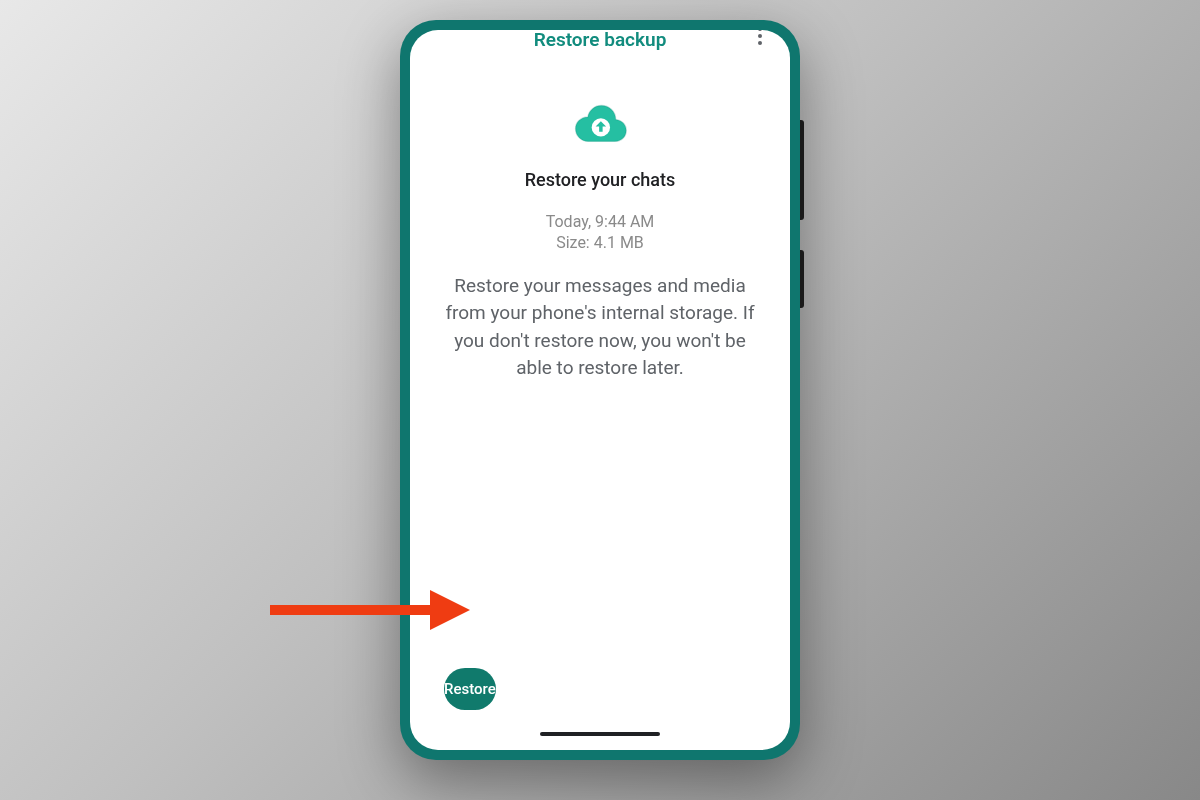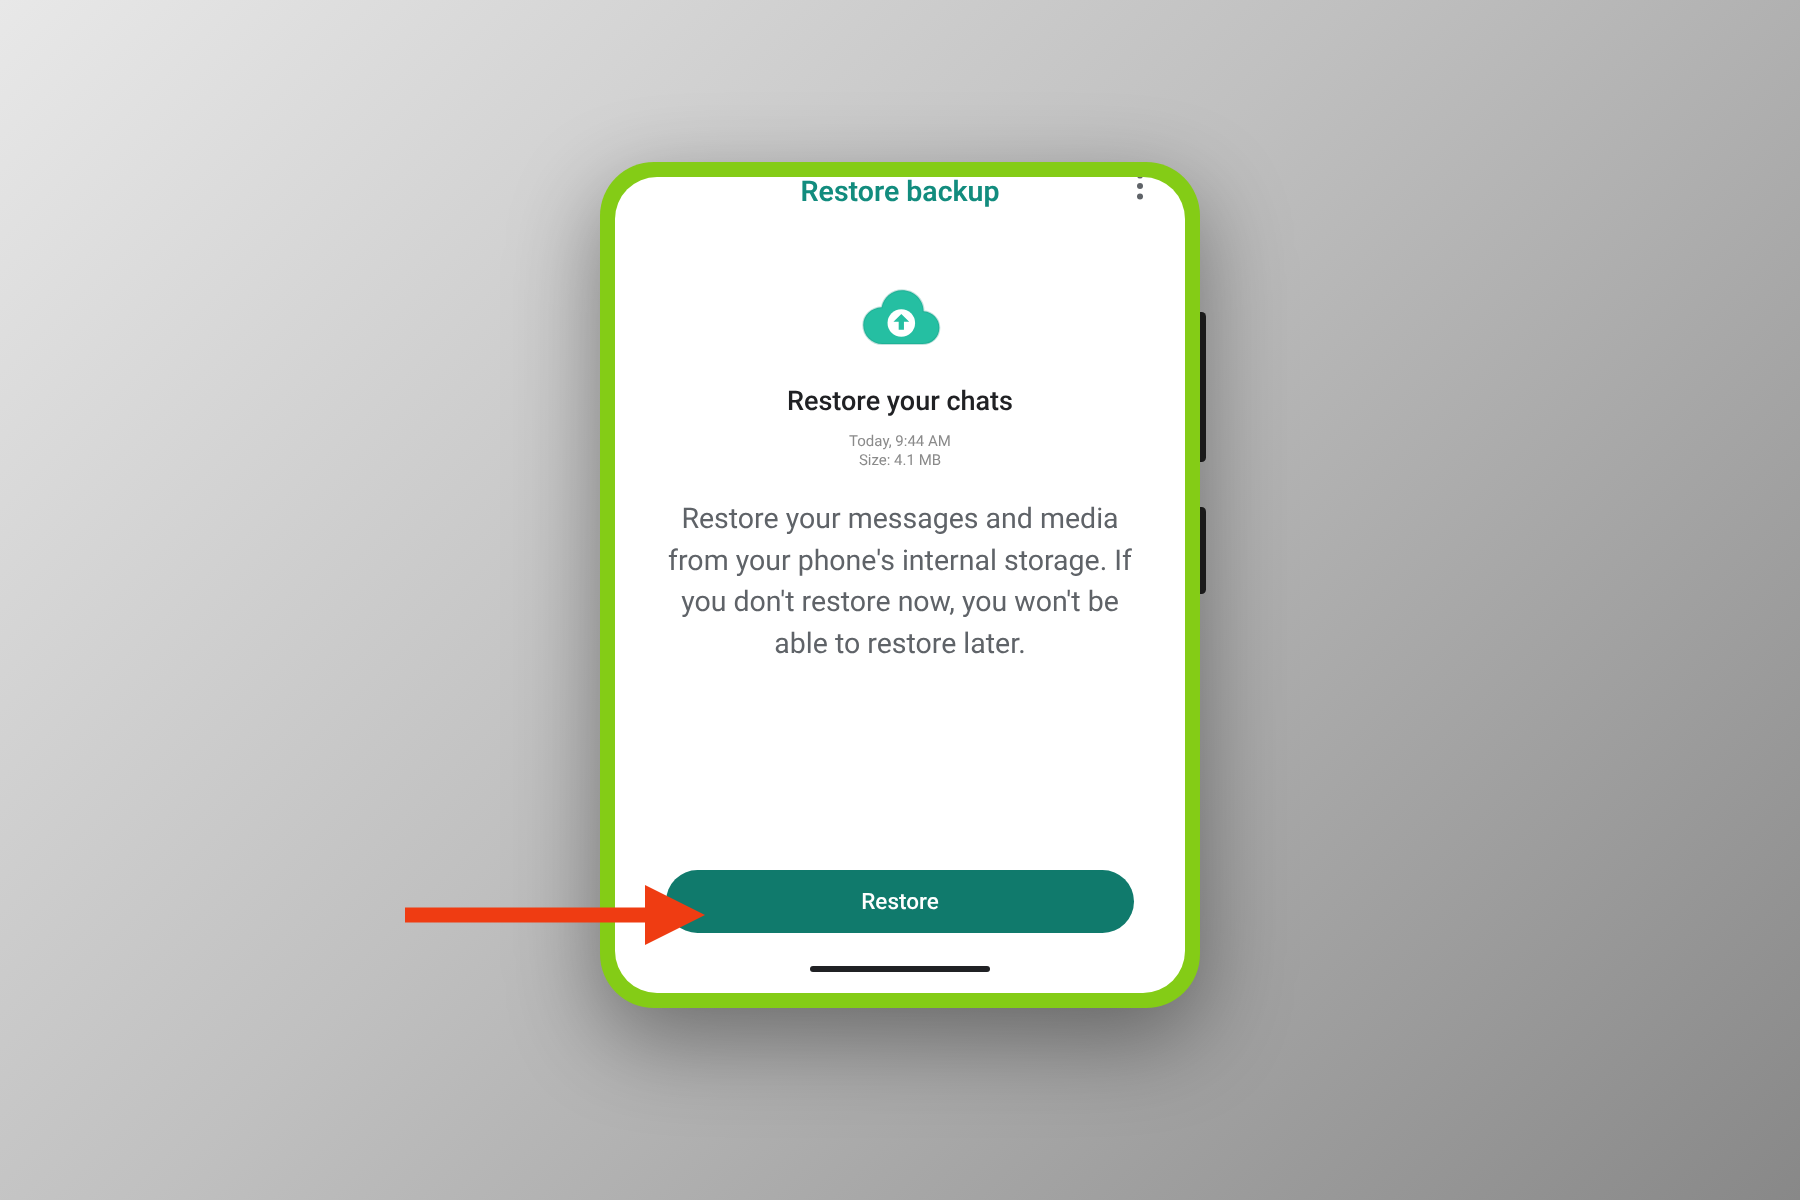--- a/index.html
+++ b/index.html
@@ -11,22 +11,22 @@
       display: flex;
       align-items: center;
       justify-content: center;
       position: relative;
       overflow: hidden;
     }
 
     .phone-frame {
       position: relative;
       width: 400px;
-      height: 564px;
-      background: #84cc16;
+      height: 740px;
+      background: #0f766e;
       border-radius: 36px;
       box-shadow: 0 20px 60px rgba(0,0,0,0.4);
       margin-top: -20px;
     }
 
     .side-button {
       position: absolute;
       right: -4px;
       width: 4px;
       background: #1a1a1a;
@@ -93,40 +93,40 @@
       margin: 18px 0 18px 0;
       display: flex;
       align-items: center;
       justify-content: center;
     }
 
     .heading {
       font-size: 18px;
       font-weight: 500;
       color: #202124;
-      margin-bottom: 10px;
+      margin-bottom: 22px;
     }
     .meta-line {
-      font-size: 10px;
+      font-size: 16px;
       color: #8a8a8a;
       line-height: 1.3;
     }
     .desc {
       text-align: center;
       font-size: 19px;
       color: #5f6368;
       line-height: 1.45;
       margin-top: 18px;
       padding: 0 4px;
     }
 
     .button-area {
       padding: 0 34px 40px 34px;
       display: flex;
-      flex-direction: column;
+      flex-direction: row;
     }
     .btn {
       height: 42px;
       border-radius: 999px;
       font-size: 15px;
       font-weight: 500;
       display: flex;
       align-items: center;
       justify-content: center;
       cursor: pointer;

